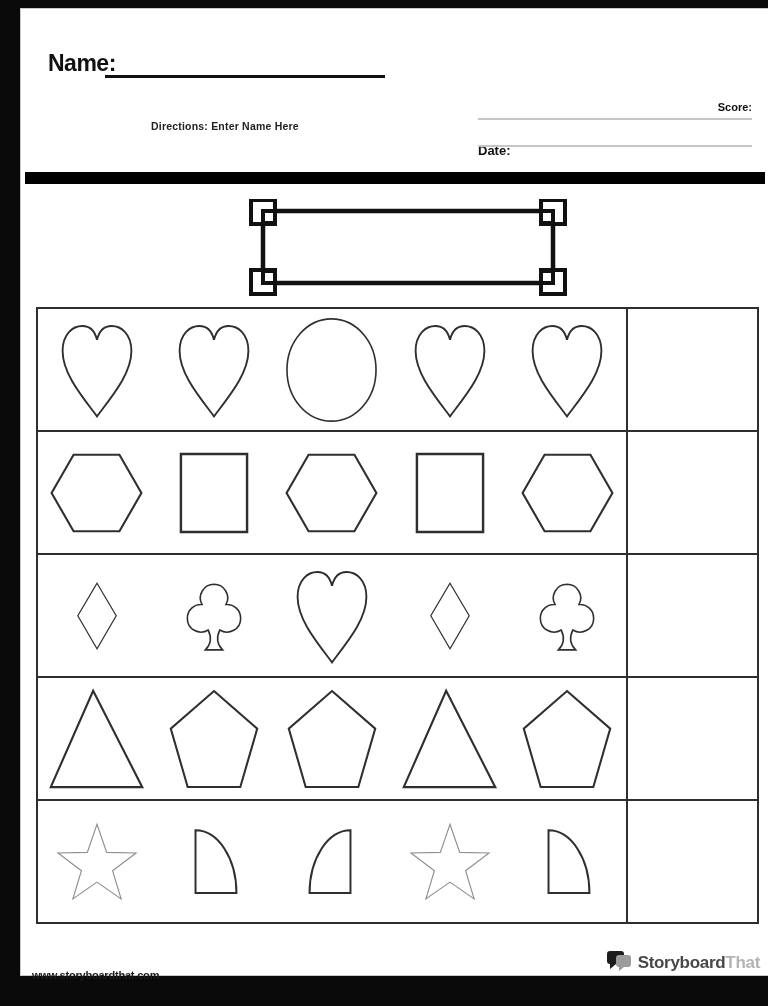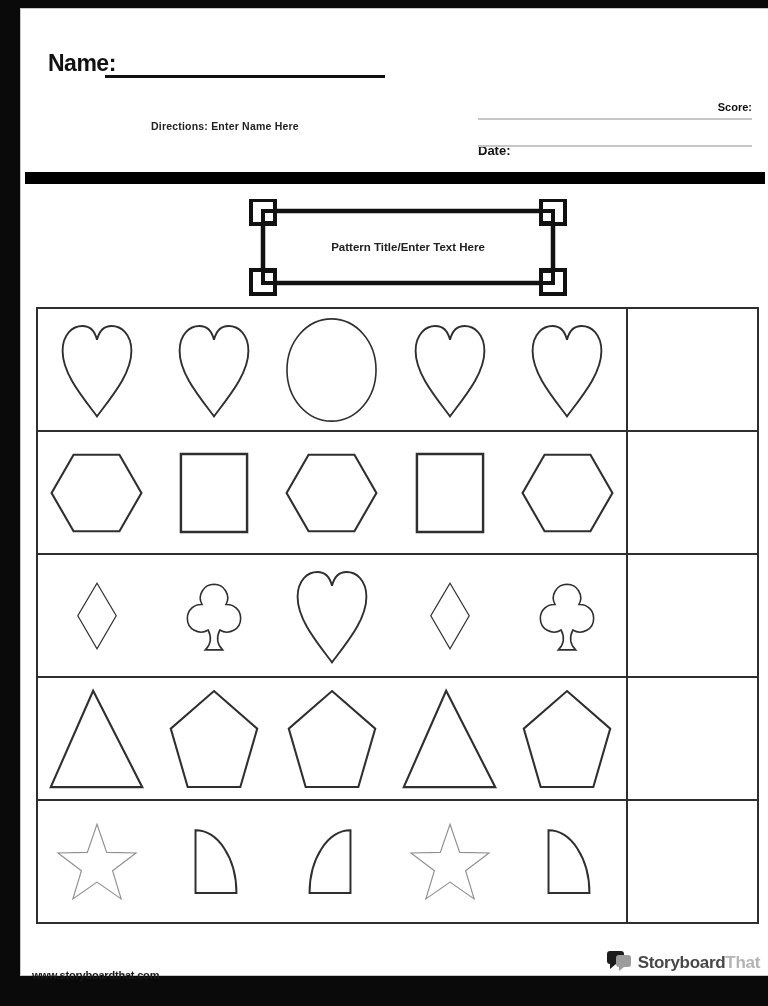--- a/index.html
+++ b/index.html
@@ -76,21 +76,20 @@
         <rect x="14" y="12" width="290" height="72" fill="none" stroke="#111" stroke-width="4.5"></rect>
         <rect x="2" y="1" width="24" height="24" fill="#fff" stroke="#111" stroke-width="4"></rect>
         <rect x="292" y="1" width="24" height="24" fill="#fff" stroke="#111" stroke-width="4"></rect>
         <rect x="2" y="71" width="24" height="24" fill="#fff" stroke="#111" stroke-width="4"></rect>
         <rect x="292" y="71" width="24" height="24" fill="#fff" stroke="#111" stroke-width="4"></rect>
         <rect x="14" y="12" width="12" height="12" fill="none" stroke="#111" stroke-width="4"></rect>
         <rect x="292" y="12" width="12" height="12" fill="none" stroke="#111" stroke-width="4"></rect>
         <rect x="14" y="72" width="12" height="12" fill="none" stroke="#111" stroke-width="4"></rect>
         <rect x="292" y="72" width="12" height="12" fill="none" stroke="#111" stroke-width="4"></rect>
       </svg>
-      <div class="title-text">Pattern Title/Enter Text Here</div>
     </div>
 
     <div class="grid" id="grid">
         <div class="grid-row">
           <div class="pattern-area">
             <div class="shape-slot">
               <svg width="86" height="99" viewBox="0 0 100 115">
                 <path d="M50,112 C32,88 10,62 10,36 C10,16 22,7 33,7 C43,7 48,15 50,23 C52,15 57,7 67,7 C78,7 90,16 90,36 C90,62 68,88 50,112 Z" fill="none" stroke="#2f2f2f" stroke-width="2.2" stroke-linejoin="miter"></path>
               </svg>
             </div>

